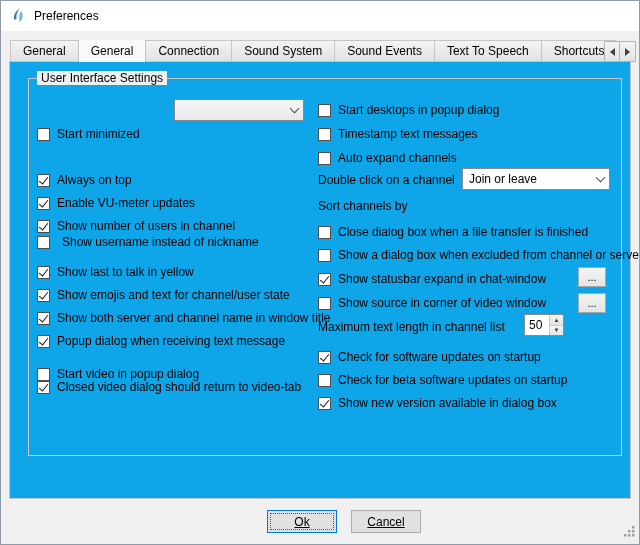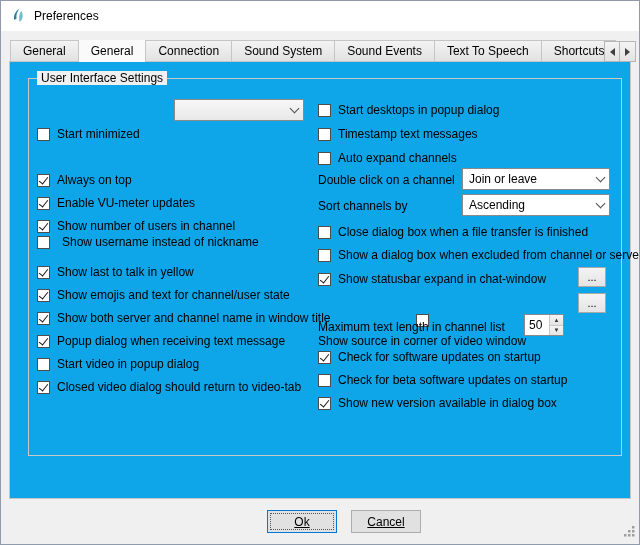--- a/index.html
+++ b/index.html
@@ -118,21 +118,21 @@
       <span>Show emojis and text for channel/user state</span>
     </div>
     <div class="row" style="left:27px;top:248px;">
       <span class="box checked"></span>
       <span>Show both server and channel name in window title</span>
     </div>
     <div class="row" style="left:27px;top:271px;">
       <span class="box checked"></span>
       <span>Popup dialog when receiving text message</span>
     </div>
-    <div class="row" style="left:27px;top:294px;">
+    <div class="row" style="left:27px;top:304px;">
       <span class="box"></span>
       <span>Start video in popup dialog</span>
     </div>
     <div class="row" style="left:27px;top:317px;">
       <span class="box checked"></span>
       <span>Closed video dialog should return to video-tab</span>
     </div>
 
     <div class="row" style="left:308px;top:40px;">
       <span class="box"></span>
@@ -149,43 +149,37 @@
 
     <span class="plain-label" style="left:308px;top:111px;">Double click on a channel</span>
     <div class="combo" style="left:452px;top:106px;width:148px;">
       <span>Join or leave</span>
       <span class="combo-arrow">
           <i></i>
         </span>
     </div>
 
     <span class="plain-label" style="left:308px;top:137px;">Sort channels by</span>
-    <div class="combo" style="left:452px;top:132px;width:148px;">
-      <span>Ascending</span>
-      <span class="combo-arrow">
-          <i></i>
-        </span>
-    </div>
 
     <div class="row" style="left:308px;top:162px;">
       <span class="box"></span>
       <span>Close dialog box when a file transfer is finished</span>
     </div>
     <div class="row" style="left:308px;top:185px;">
       <span class="box"></span>
       <span>Show a dialog box when excluded from channel or server</span>
     </div>
 
     <div class="row" style="left:308px;top:209px;">
       <span class="box checked"></span>
       <span>Show statusbar expand in chat-window</span>
     </div>
     <div class="dots-btn" style="left:568px;top:205px;">...</div>
 
-    <div class="row" style="left:308px;top:252px;flex-direction:column;">
+    <div class="row" style="left:308px;top:233px;">
       <span class="box"></span>
       <span>Show source in corner of video window</span>
     </div>
     <div class="dots-btn" style="left:568px;top:231px;">...</div>
 
     <span class="plain-label" style="left:308px;top:258px;">Maximum text length in channel list</span>
     <div class="spin" style="left:514px;top:252px;width:40px;">
       <span class="spin-val">50</span>
       <span class="spin-btns">
         <span class="spin-btn">▲</span>

